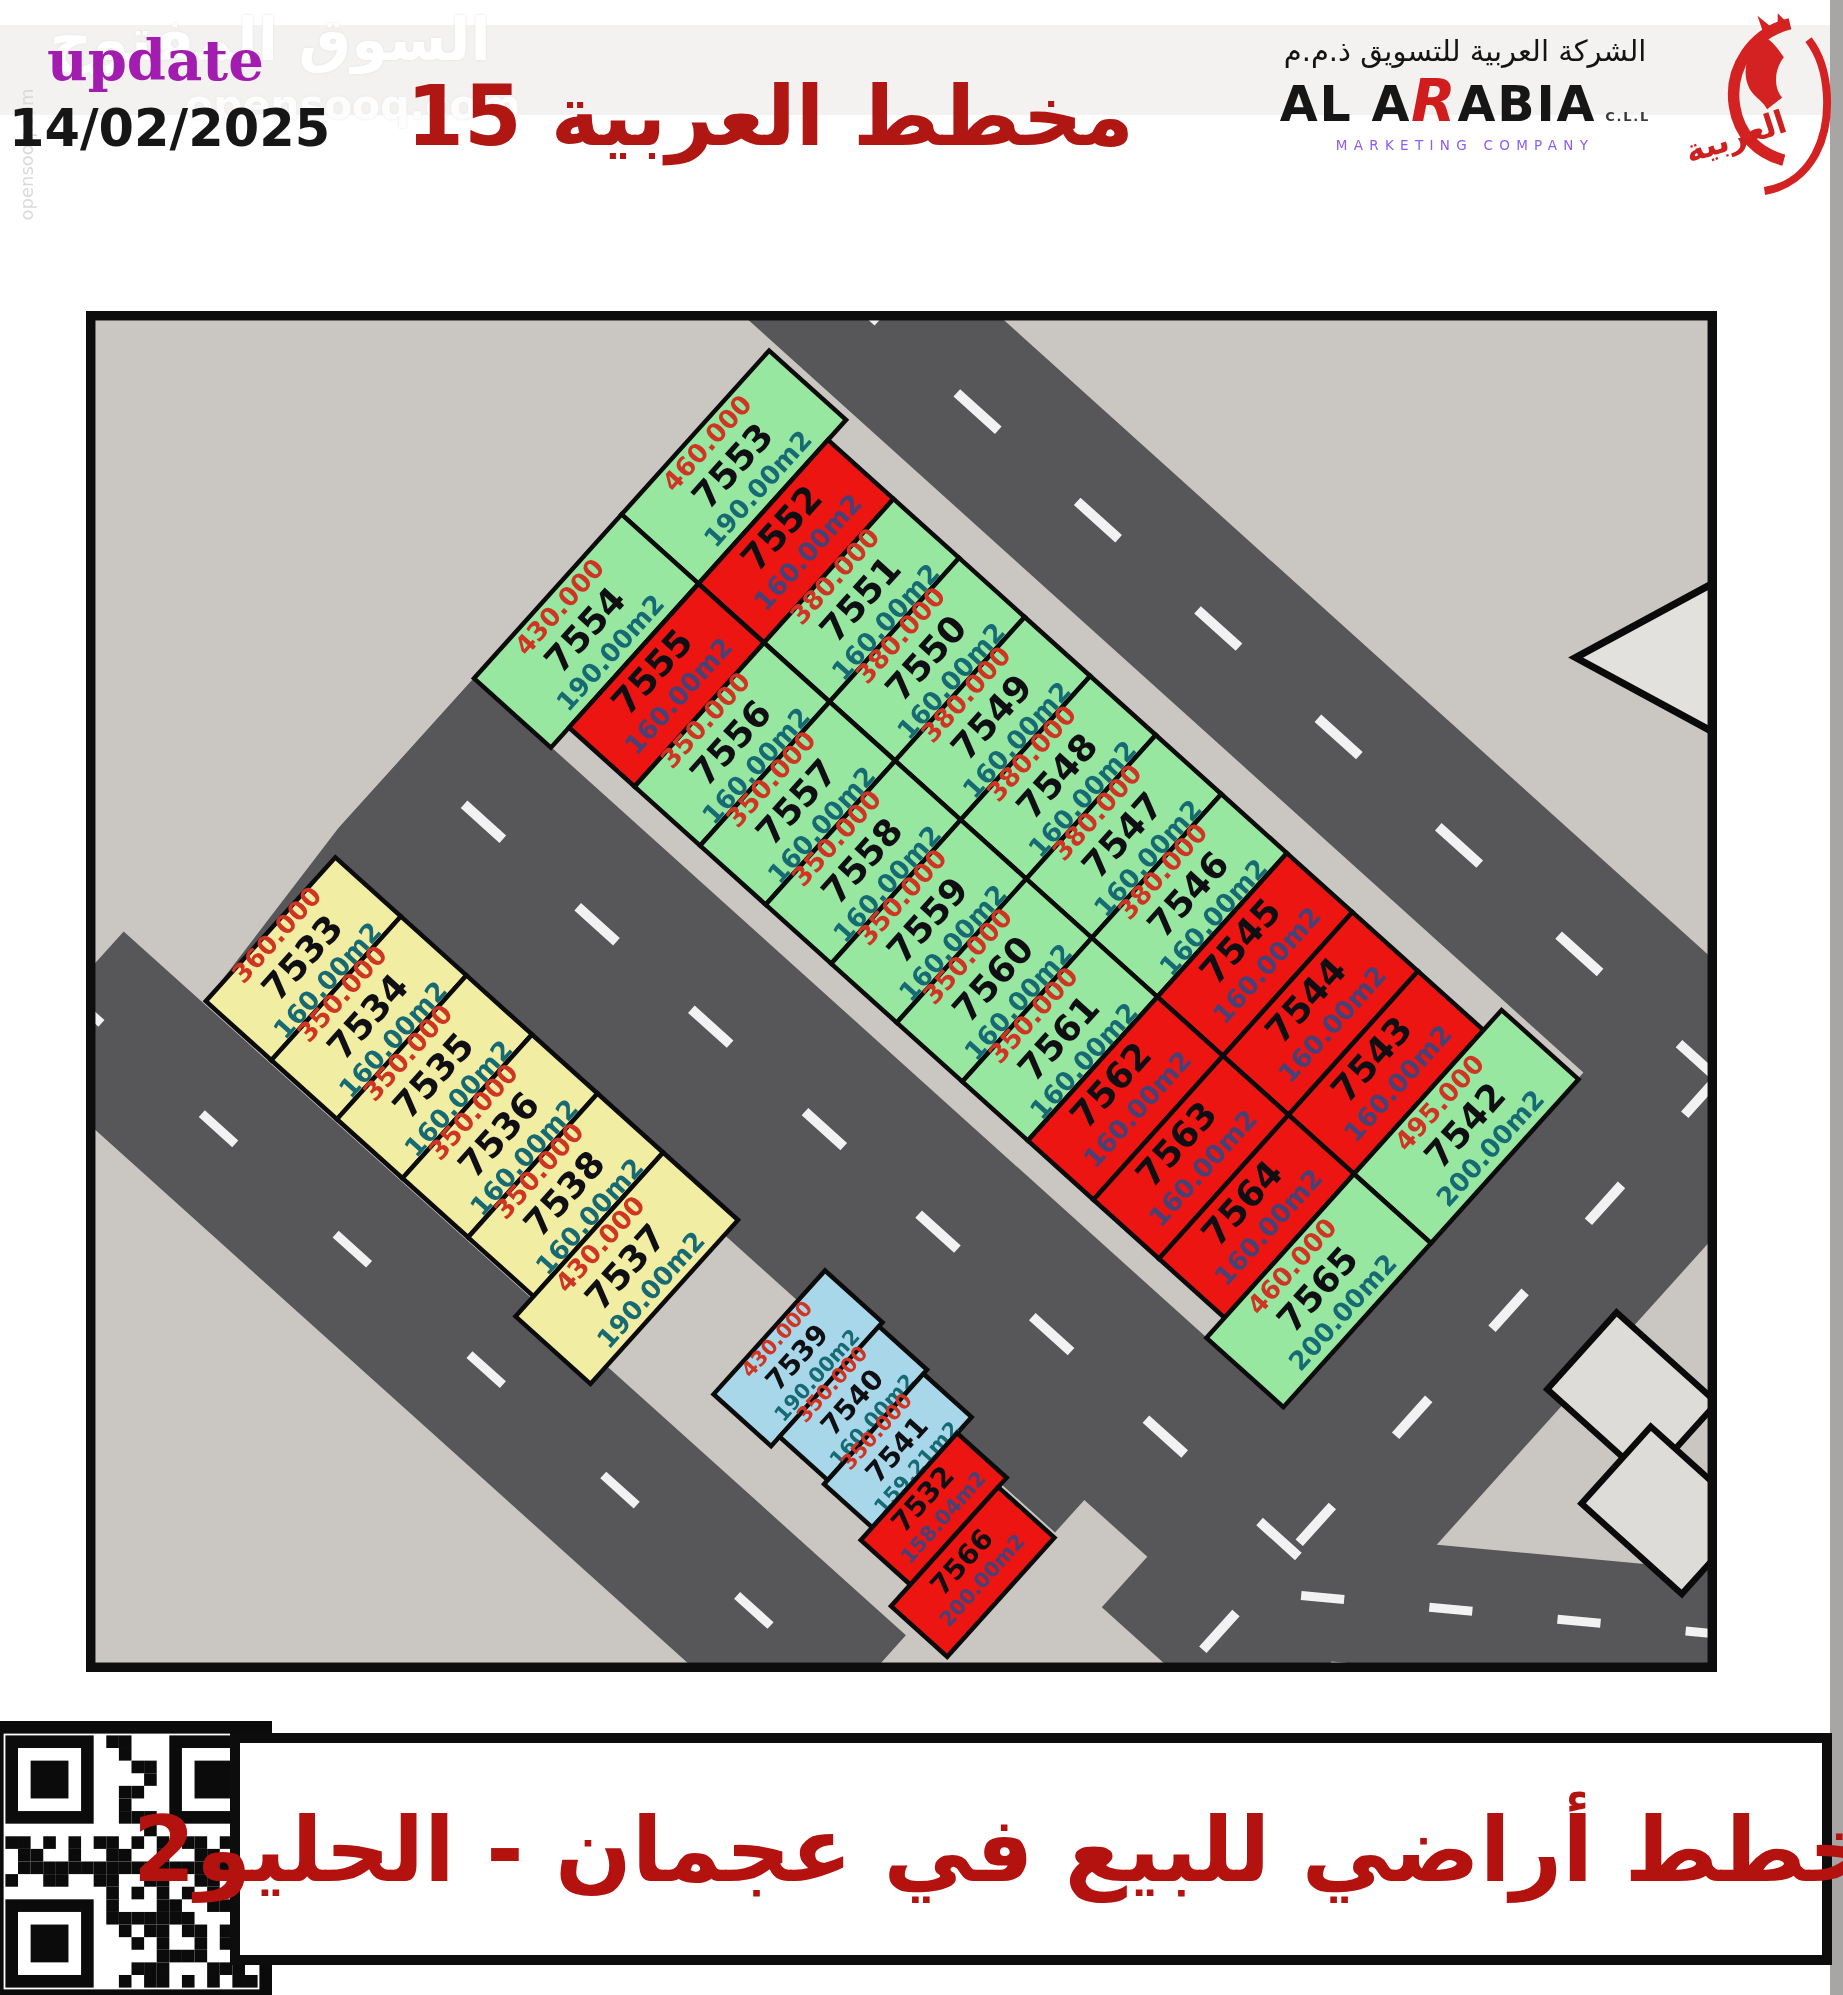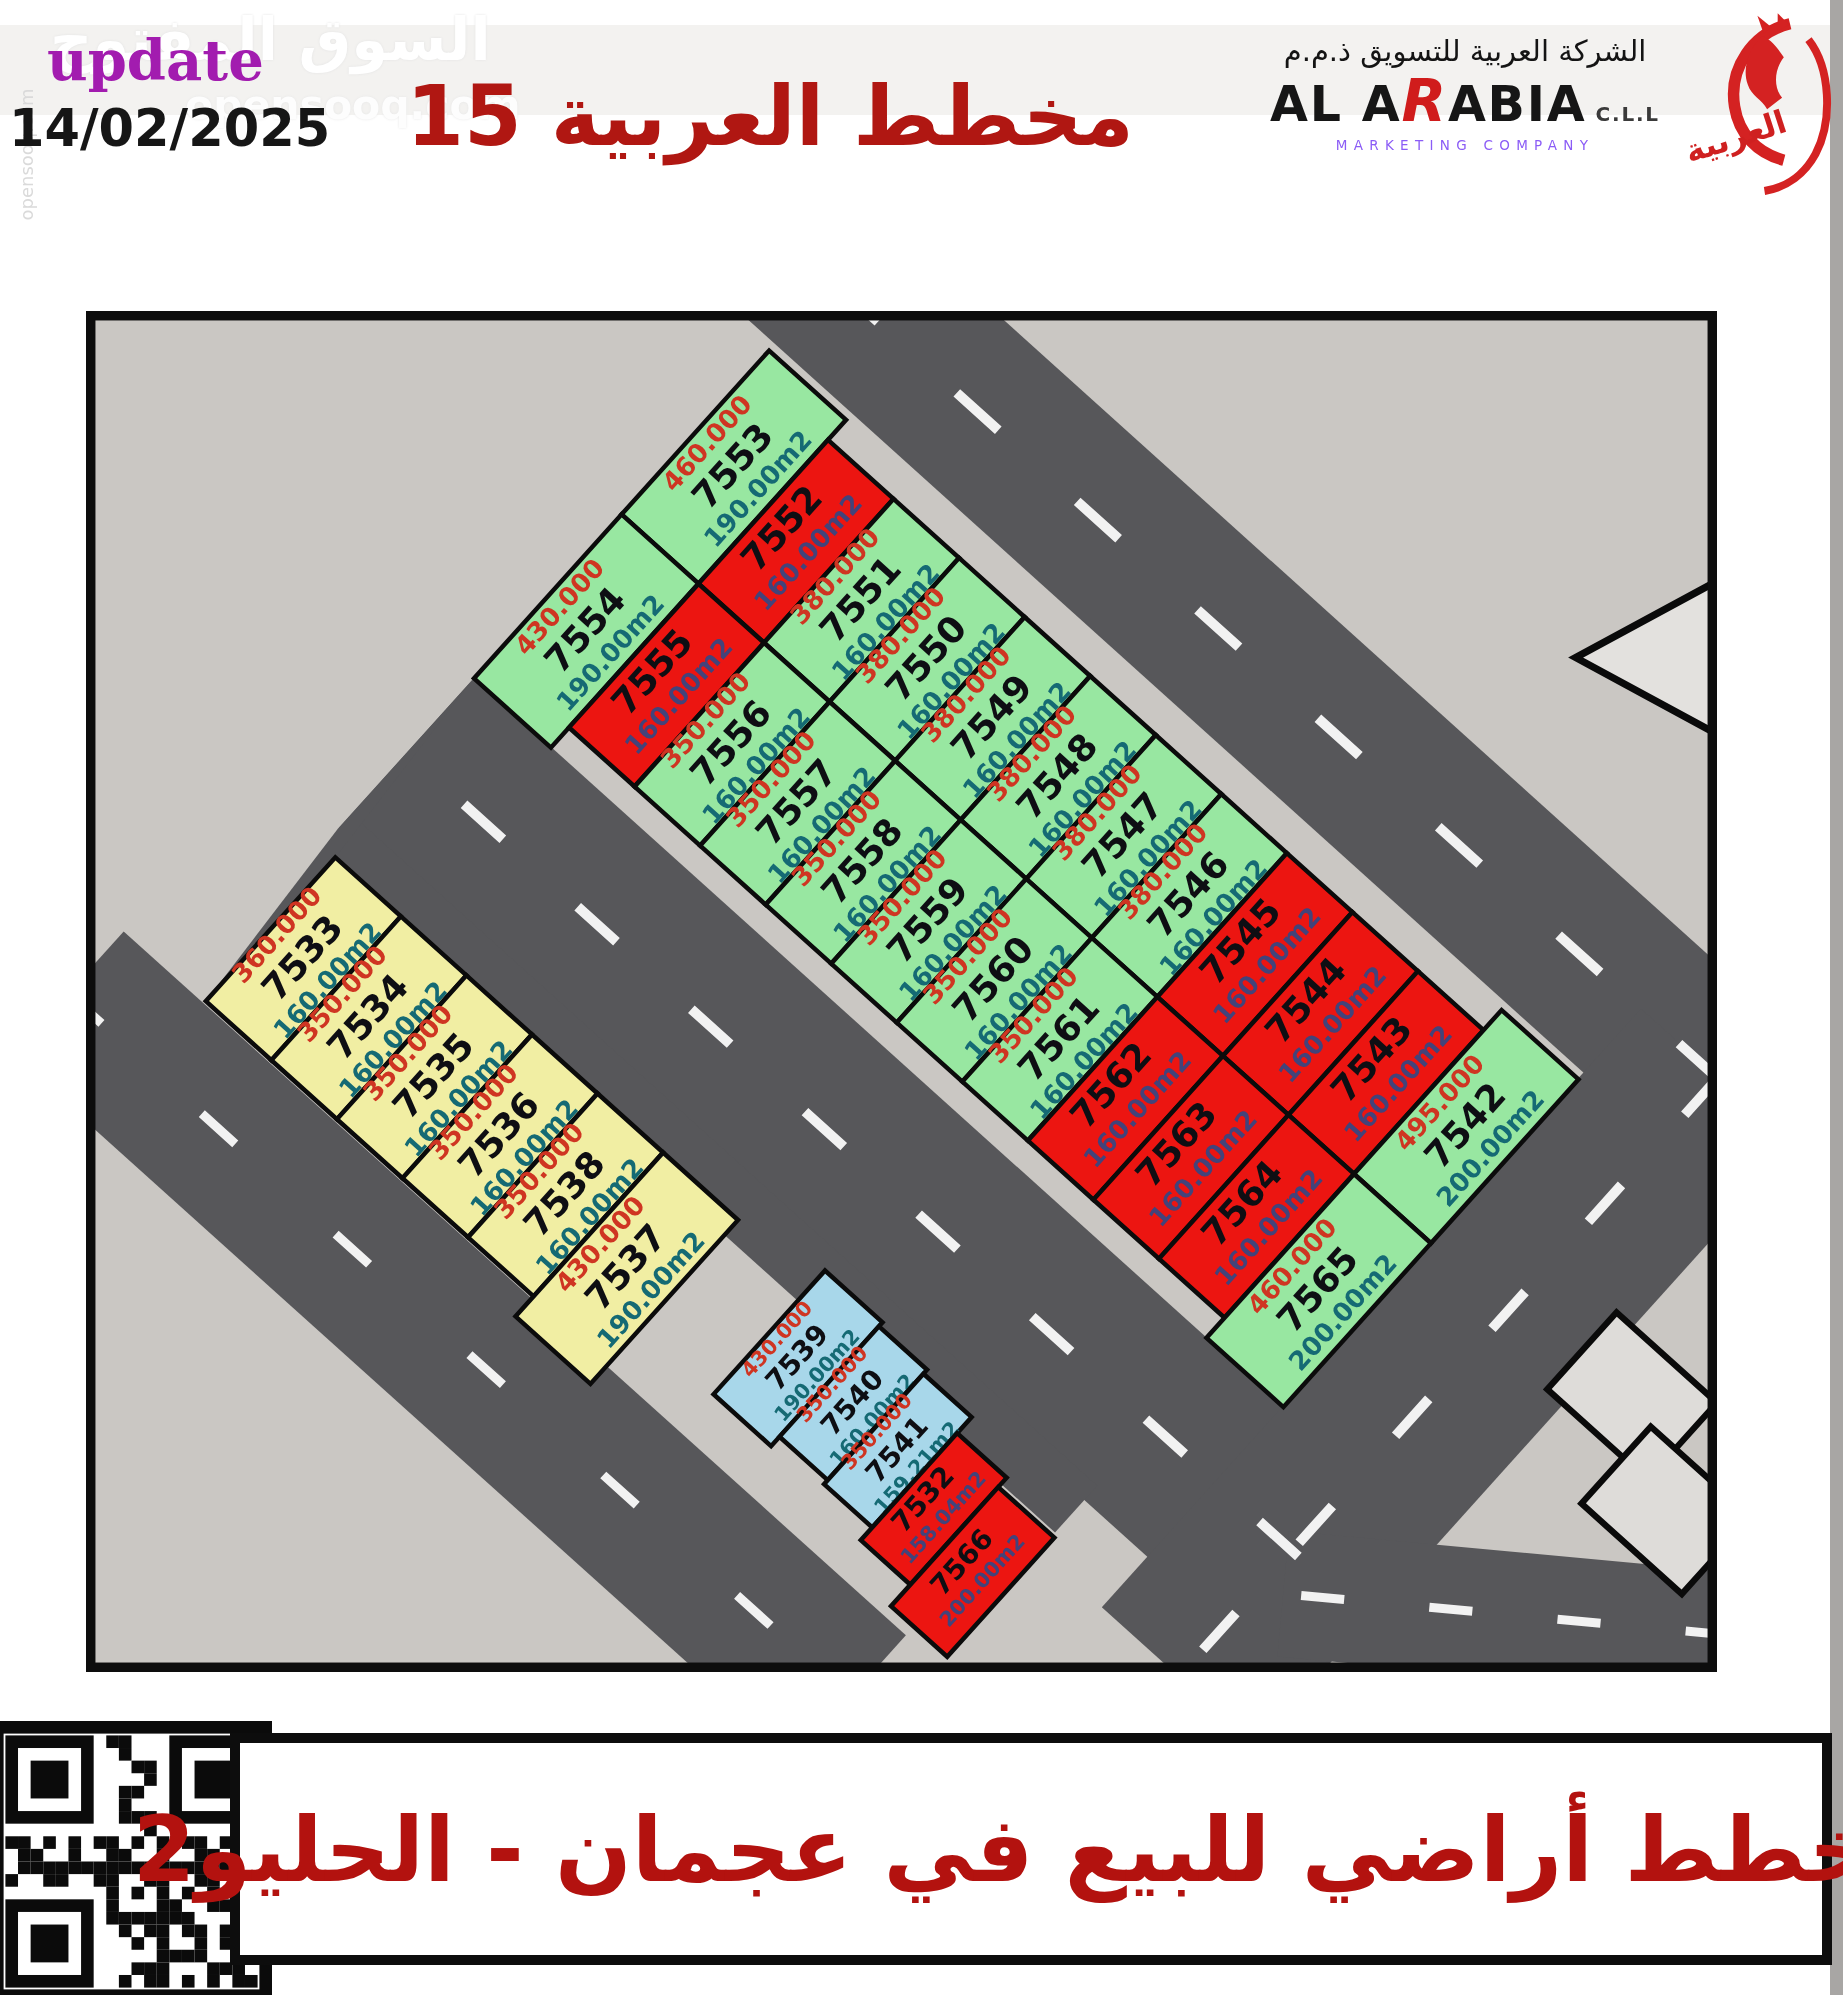--- a/index.html
+++ b/index.html
@@ -15,21 +15,21 @@
        font-size:18px;color:#dadada;text-align:center;}
   .update{position:absolute;left:47px;top:27px;font-size:56px;font-weight:bold;color:#a21caf;
           font-family:"DejaVu Serif",serif;}
   .date{position:absolute;left:9px;top:99px;font-size:51px;font-weight:bold;color:#161616;}
   .title{position:absolute;left:450px;top:68px;width:684px;text-align:left;
          font-size:83px;font-weight:bold;color:#b01712;white-space:nowrap;}
   .logo{position:absolute;left:1267px;top:34px;width:396px;text-align:center;}
   .logo-ar{font-size:29px;font-weight:normal;color:#141414;}
   .logo-latin{font-size:49px;font-weight:bold;color:#161616;letter-spacing:1.8px;margin-top:3.6px;line-height:1;}
   .logo-r{color:#d01c1c;font-style:italic;font-size:58px;}
-  .logo-cll{font-size:20px;color:#3a3a3a;margin-left:9px;font-weight:bold;}
+  .logo-cll{font-size:13px;color:#3a3a3a;margin-left:9px;font-weight:bold;}
   .logo-tag{font-size:13.5px;letter-spacing:6.3px;color:#8b5cf6;margin-top:7px;}
   .horse{position:absolute;left:1658px;top:10.8px;width:176px;height:191px;}
   .map{position:absolute;left:86px;top:311px;width:1631px;height:1361px;}
   .map svg{display:block;}
   .qr{position:absolute;left:-9px;top:1721px;width:281px;height:281px;}
   .footer-box{position:absolute;left:230px;top:1733px;width:1602px;height:232px;
               border:10px solid #0d0d0d;background:#ffffff;box-sizing:border-box;
               display:flex;align-items:center;justify-content:center;}
   .footer-text{font-size:90px;font-weight:bold;color:#b3120f;white-space:nowrap;}
 </style>

